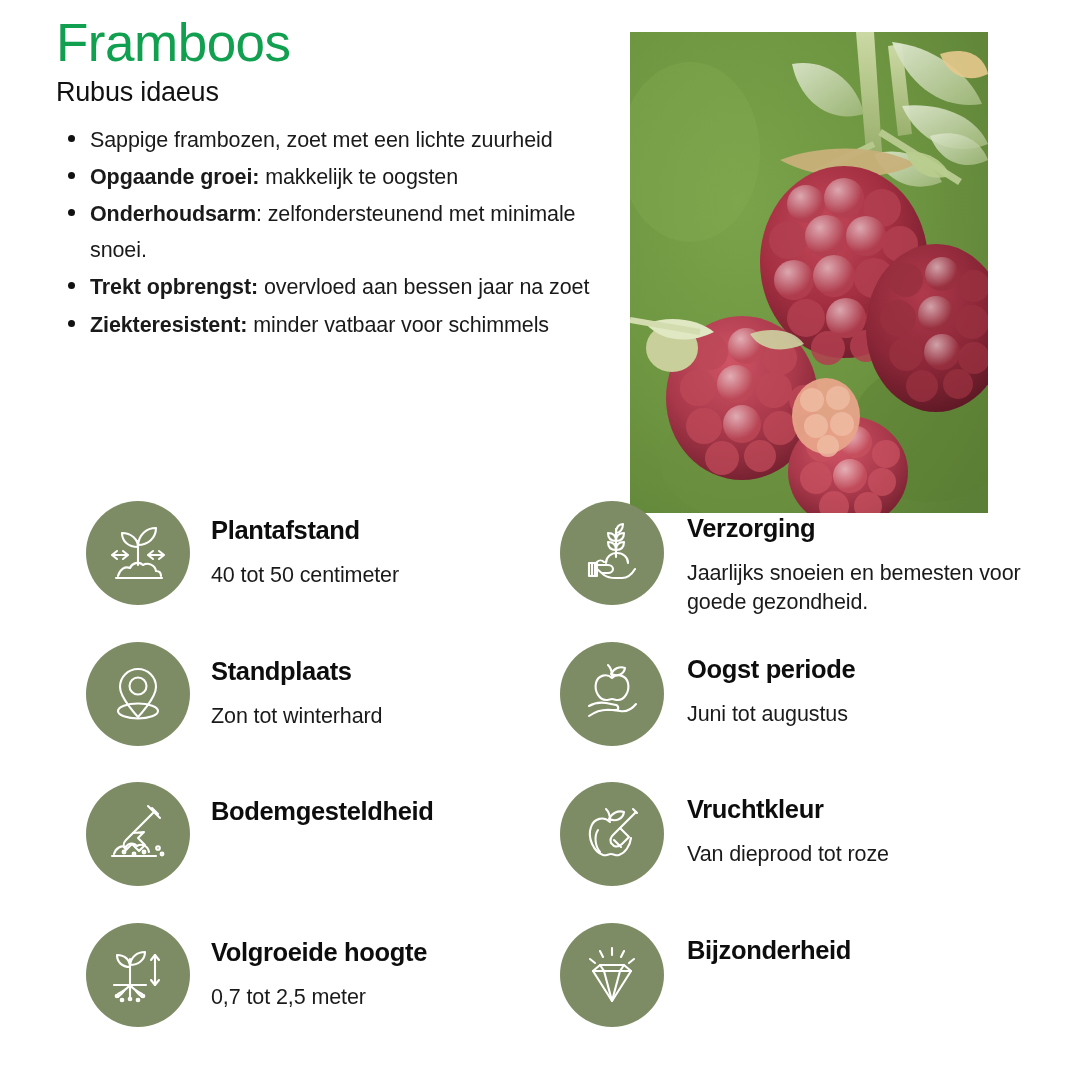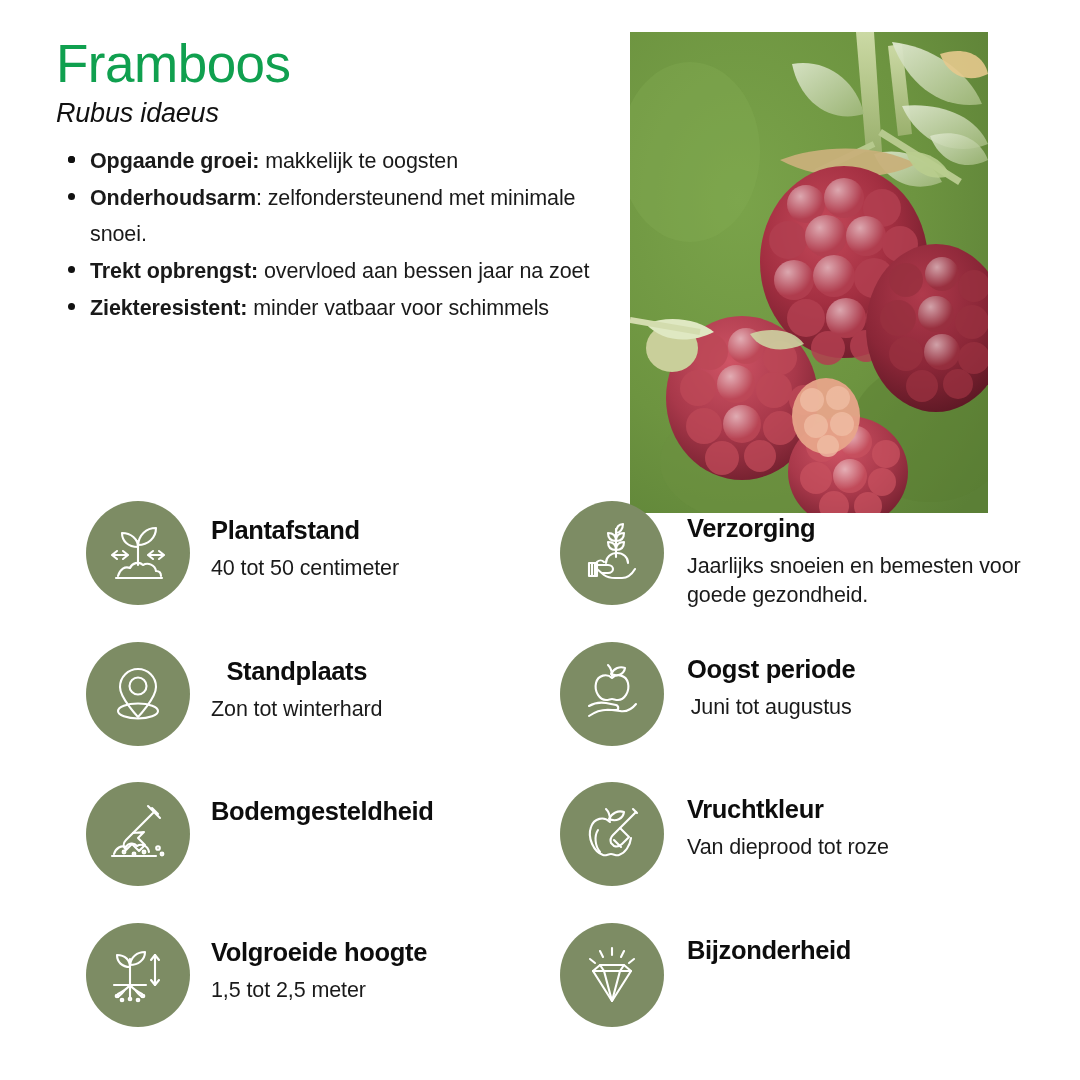--- a/index.html
+++ b/index.html
@@ -14,35 +14,34 @@
     font-family: "Liberation Sans", sans-serif;
     color: #111111;
     position: relative;
     overflow: hidden;
   }
 
   
   #text-column {
     position: absolute;
     left: 56px;
-    top: 37px;
+    top: 16px;
     width: 545px;
   }
 
   #plant-title {
     font-size: 53px;
     line-height: 1.02;
     font-weight: 400;
     color: #10a04f;
     letter-spacing: -0.5px;
   }
 
   #plant-subtitle {
     font-size: 27px;
-    font-style: italic;
     font-weight: 400;
     color: #111111;
     margin-top: 7px;
     letter-spacing: -0.2px;
   }
 
   #feature-list {
     margin-top: 14px;
     list-style: none;
   }
@@ -96,21 +95,21 @@
   .attr-row {
     position: absolute;
     display: flex;
     align-items: flex-start;
   }
 
   .attr-col-left  { left: 86px; width: 470px; }
   .attr-col-right { left: 560px; width: 500px; }
 
   .attr-r0 { top: 16px; }
-  .attr-r1 { top: 157px; text-align: center; }
+  .attr-r1 { top: 157px; }
   .attr-r2 { top: 297px; }
   .attr-r3 { top: 438px; }
 
   .attr-badge {
     width: 104px;
     height: 104px;
     border-radius: 50%;
     background: #7d8c64;
     flex: 0 0 104px;
     display: flex;
@@ -135,38 +134,38 @@
     color: #0d0d0d;
     line-height: 1.15;
     letter-spacing: -0.35px;
   }
 
   .attr-value {
     font-size: 21.5px;
     font-weight: 400;
     color: #1a1a1a;
     line-height: 1.32;
-    margin-top: 9px;
+    margin-top: 16px;
     letter-spacing: -0.1px;
   }
 
   .attr-col-right .attr-text { padding-left: 23px; padding-top: 13px; }
 </style>
 </head>
 <body>
 
 <div id="text-column">
 
   <h1 id="plant-title">Framboos</h1>
   <div id="plant-subtitle">Rubus idaeus</div>
 
   <ul id="feature-list">
     <li class="feature-item">
       <span class="bullet-dot"></span>
-      <span class="feature-strong"></span>
+      <span class="feature-strong"></span><span>Sappige frambozen, zoet met een lichte zuurheid</span>
     </li>
     <li class="feature-item">
       <span class="bullet-dot"></span>
       <span class="feature-strong">Opgaande groei:</span><span> makkelijk te oogsten</span>
     </li>
     <li class="feature-item">
       <span class="bullet-dot"></span>
       <span class="feature-strong">Onderhoudsarm</span><span>: zelfondersteunend met minimale snoei.</span>
     </li>
     <li class="feature-item">
@@ -417,21 +416,21 @@
         <circle cx="24" cy="56" r="1.3"></circle>
           <circle cx="16" cy="57" r="1.3"></circle>
         <circle cx="32" cy="57" r="1.3"></circle>
         <path d="M49 12 V42"></path>
         <path d="M49 12 l-4 5 M49 12 l4 5"></path>
         <path d="M49 42 l-4 -5 M49 42 l4 -5"></path>
       </svg>
     </div>
     <div class="attr-text">
       <div class="attr-title">Volgroeide hoogte</div>
-      <div class="attr-value">1,5 tot 2,5 meter</div>
+      <div class="attr-value">0,7 tot 2,5 meter</div>
     </div>
   </div>
 
   <div class="attr-row attr-col-right attr-r0">
     <div class="attr-badge">
       <svg viewBox="0 0 64 64" fill="none" stroke="#ffffff" stroke-width="2.1" stroke-linecap="round" stroke-linejoin="round">
         <path d="M36 36 V8"></path>
         <path d="M36 12 C36 6 39 3 43 3 C43 8 40 12 36 12 Z"></path>
         <path d="M36 20 C31 20 28 17 28 12 C33 12 36 15 36 20 Z"></path>
         <path d="M36 20 C41 20 44 17 44 12 C39 12 36 15 36 20 Z"></path>

